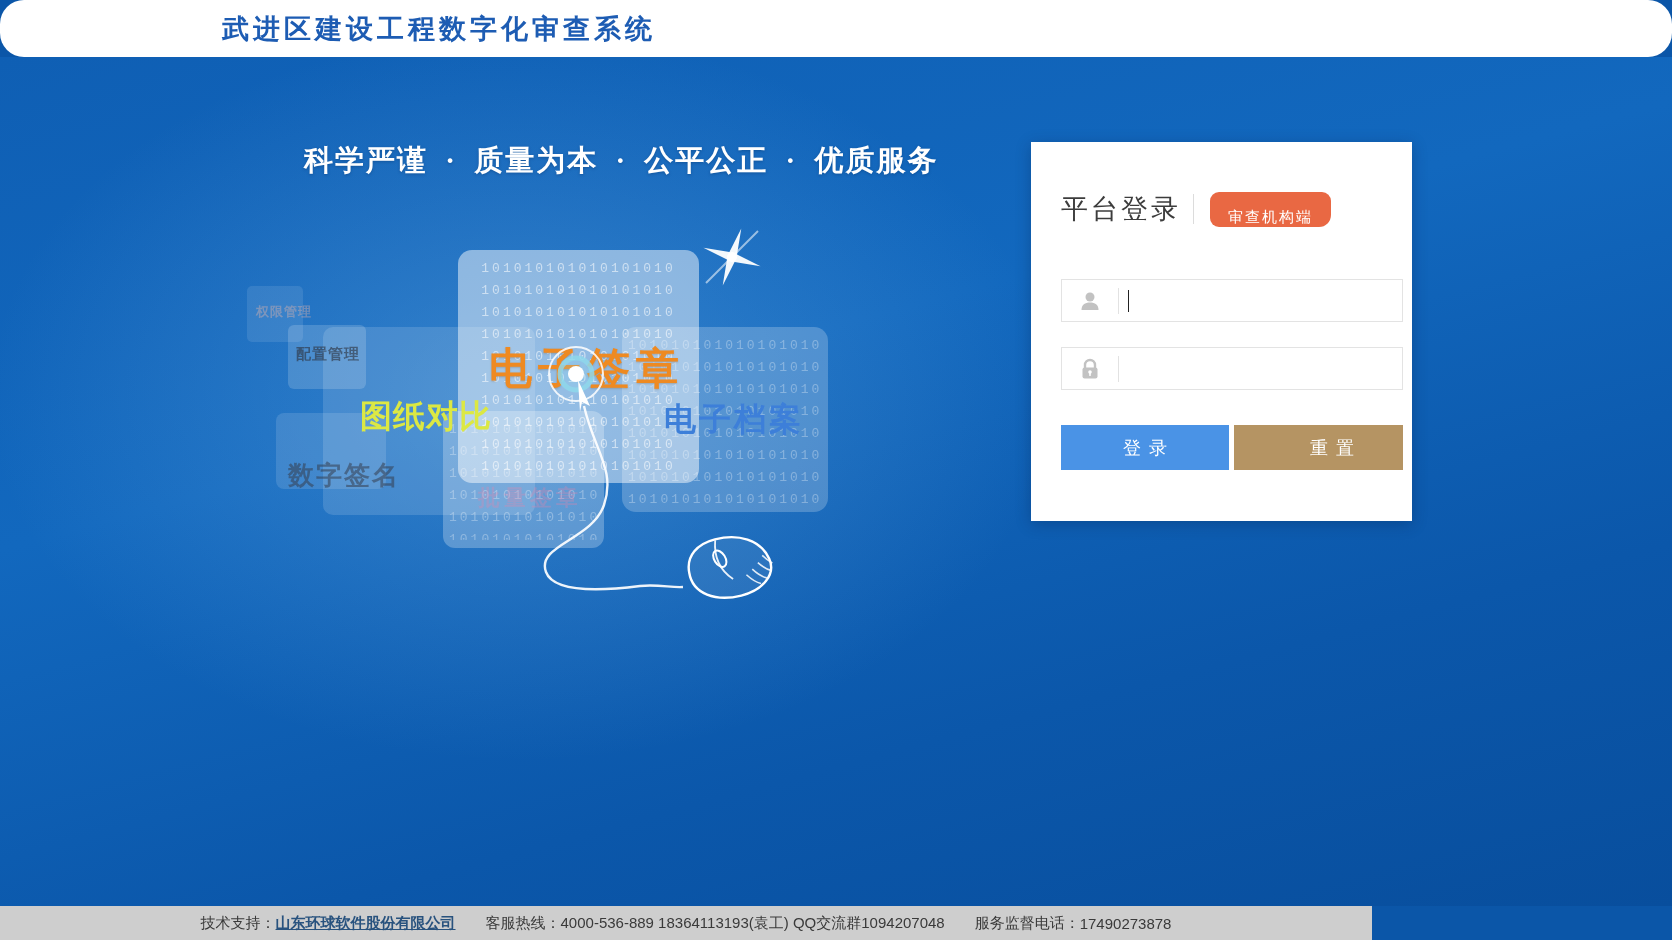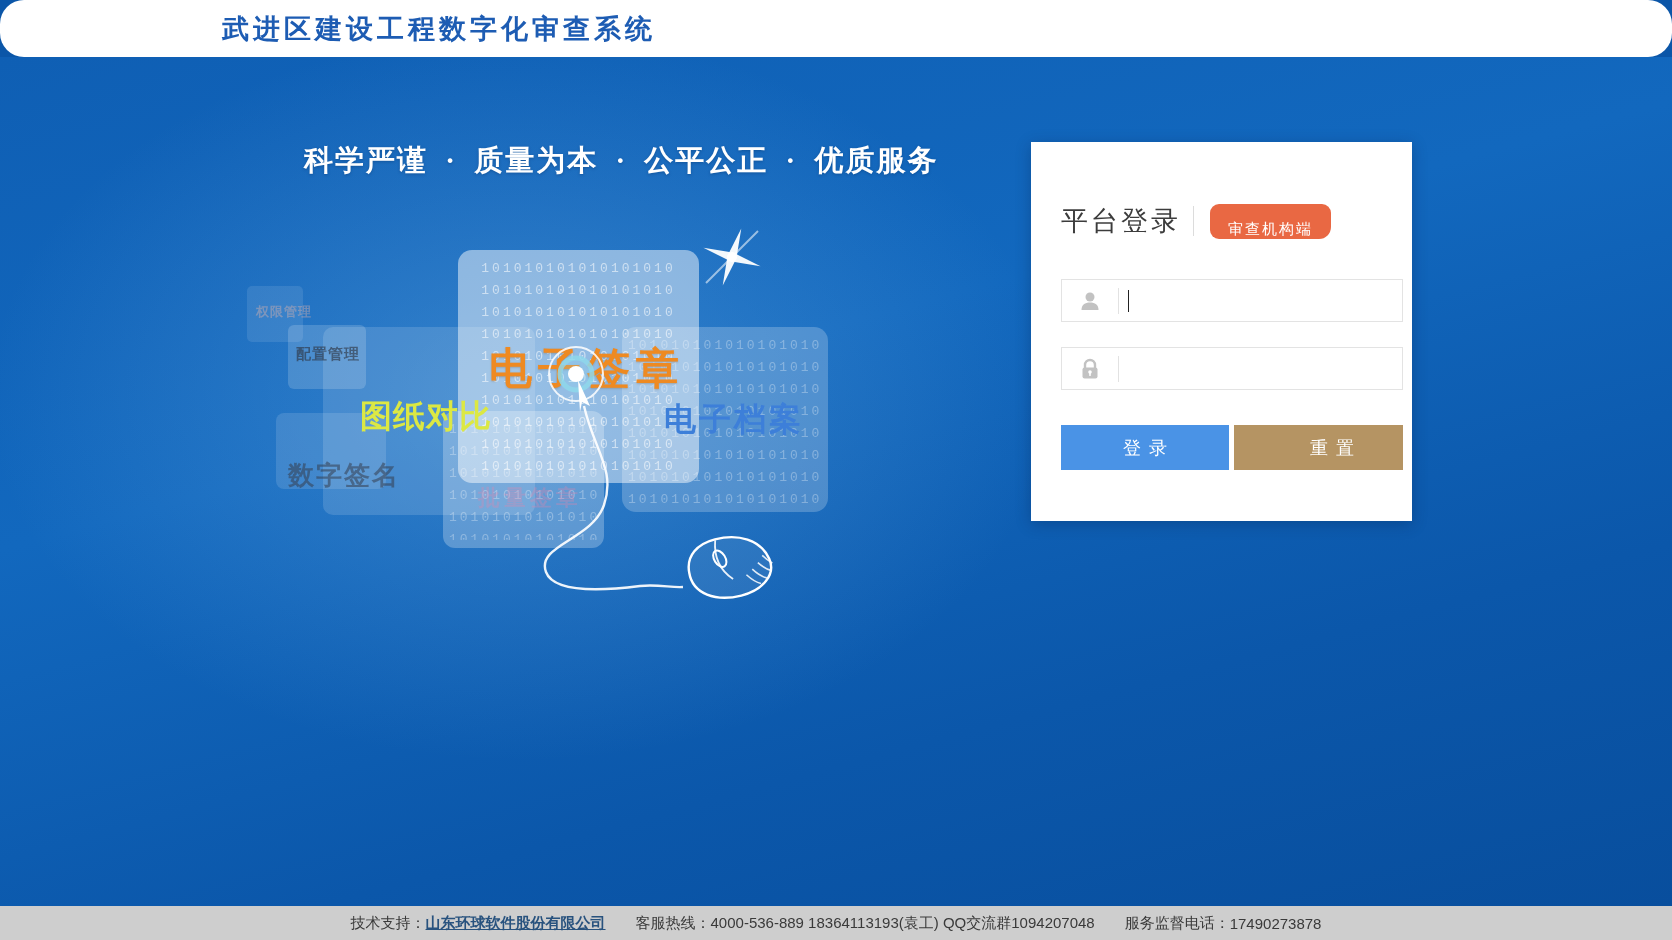--- a/index.html
+++ b/index.html
@@ -62,21 +62,21 @@
   .feat-ghost-bt { left:478px; top:398px; font-size:22px; letter-spacing:4px; color:rgba(235,130,170,0.30); z-index:2;margin-top:28px; }
 
   .hero-art { position:absolute; left:520px; top:283px; width:310px; height:300px; z-index:4; }
   .sparkle  { position:absolute; left:700px; top:168px; width:64px; height:64px; z-index:4; }
 
   
   .login-card {
     position:absolute; left:1031px; top:142px; width:381px; height:379px;
     background:#ffffff; z-index:6; box-shadow:0 3px 14px rgba(0,25,60,0.28);
   }
-  .login-title-row { position:absolute; left:30px; top:62px; height:34px; display:flex; align-items:center; }
+  .login-title-row { position:absolute; left:30px; top:50px; height:34px; display:flex; align-items:center; }
   .login-title { font-size:27px; color:#3c3c3c; letter-spacing:3px; }
   .login-title-divider { width:1px; height:30px; background:#dcdcdc; margin:0 16px 0 12px; }
   .login-badge {
     background:var(--badge-orange,#e96843); color:#ffffff;
     font-size:15px; letter-spacing:2px; line-height:31px; height:35px;
     padding:9px 18px; border-radius:9px 9px 12px 9px; cursor:pointer;
   }
   .field {
     position:absolute; left:30px; width:342px; height:43px;
     border:1px solid #e3e3e3; background:#ffffff;
@@ -94,21 +94,21 @@
   .btn-row { position:absolute; left:30px; top:283px; width:342px; height:45px; display:flex; }
   .btn {
     height:45px; border:none; color:#ffffff; font-size:18px; letter-spacing:8px;
     text-indent:8px; cursor:pointer; font-family:inherit;
   }
   .btn-login { width:168px; background:var(--btn-blue,#4a93e6); margin-right:5px; }
   .btn-reset { width:169px; background:var(--btn-tan,#b59463);padding-left:27px; }
 
   
   .footer {
-    position:absolute; left:0; bottom:0; width:1672px; height:34px;
+    position:absolute; left:0; bottom:0; width:1372px; height:34px;
     background:#cecece; z-index:5;
     display:flex; align-items:center; justify-content:center;
     font-size:15px; color:#3a3a3a; white-space:nowrap;text-align:center;
   }
   .footer .seg { display:flex; align-items:center; }
   .footer .gap { width:30px; }
   .footer a { color:#28527e; text-decoration:underline; font-weight:bold; cursor:pointer; }
 </style>
 </head>
 <body>

